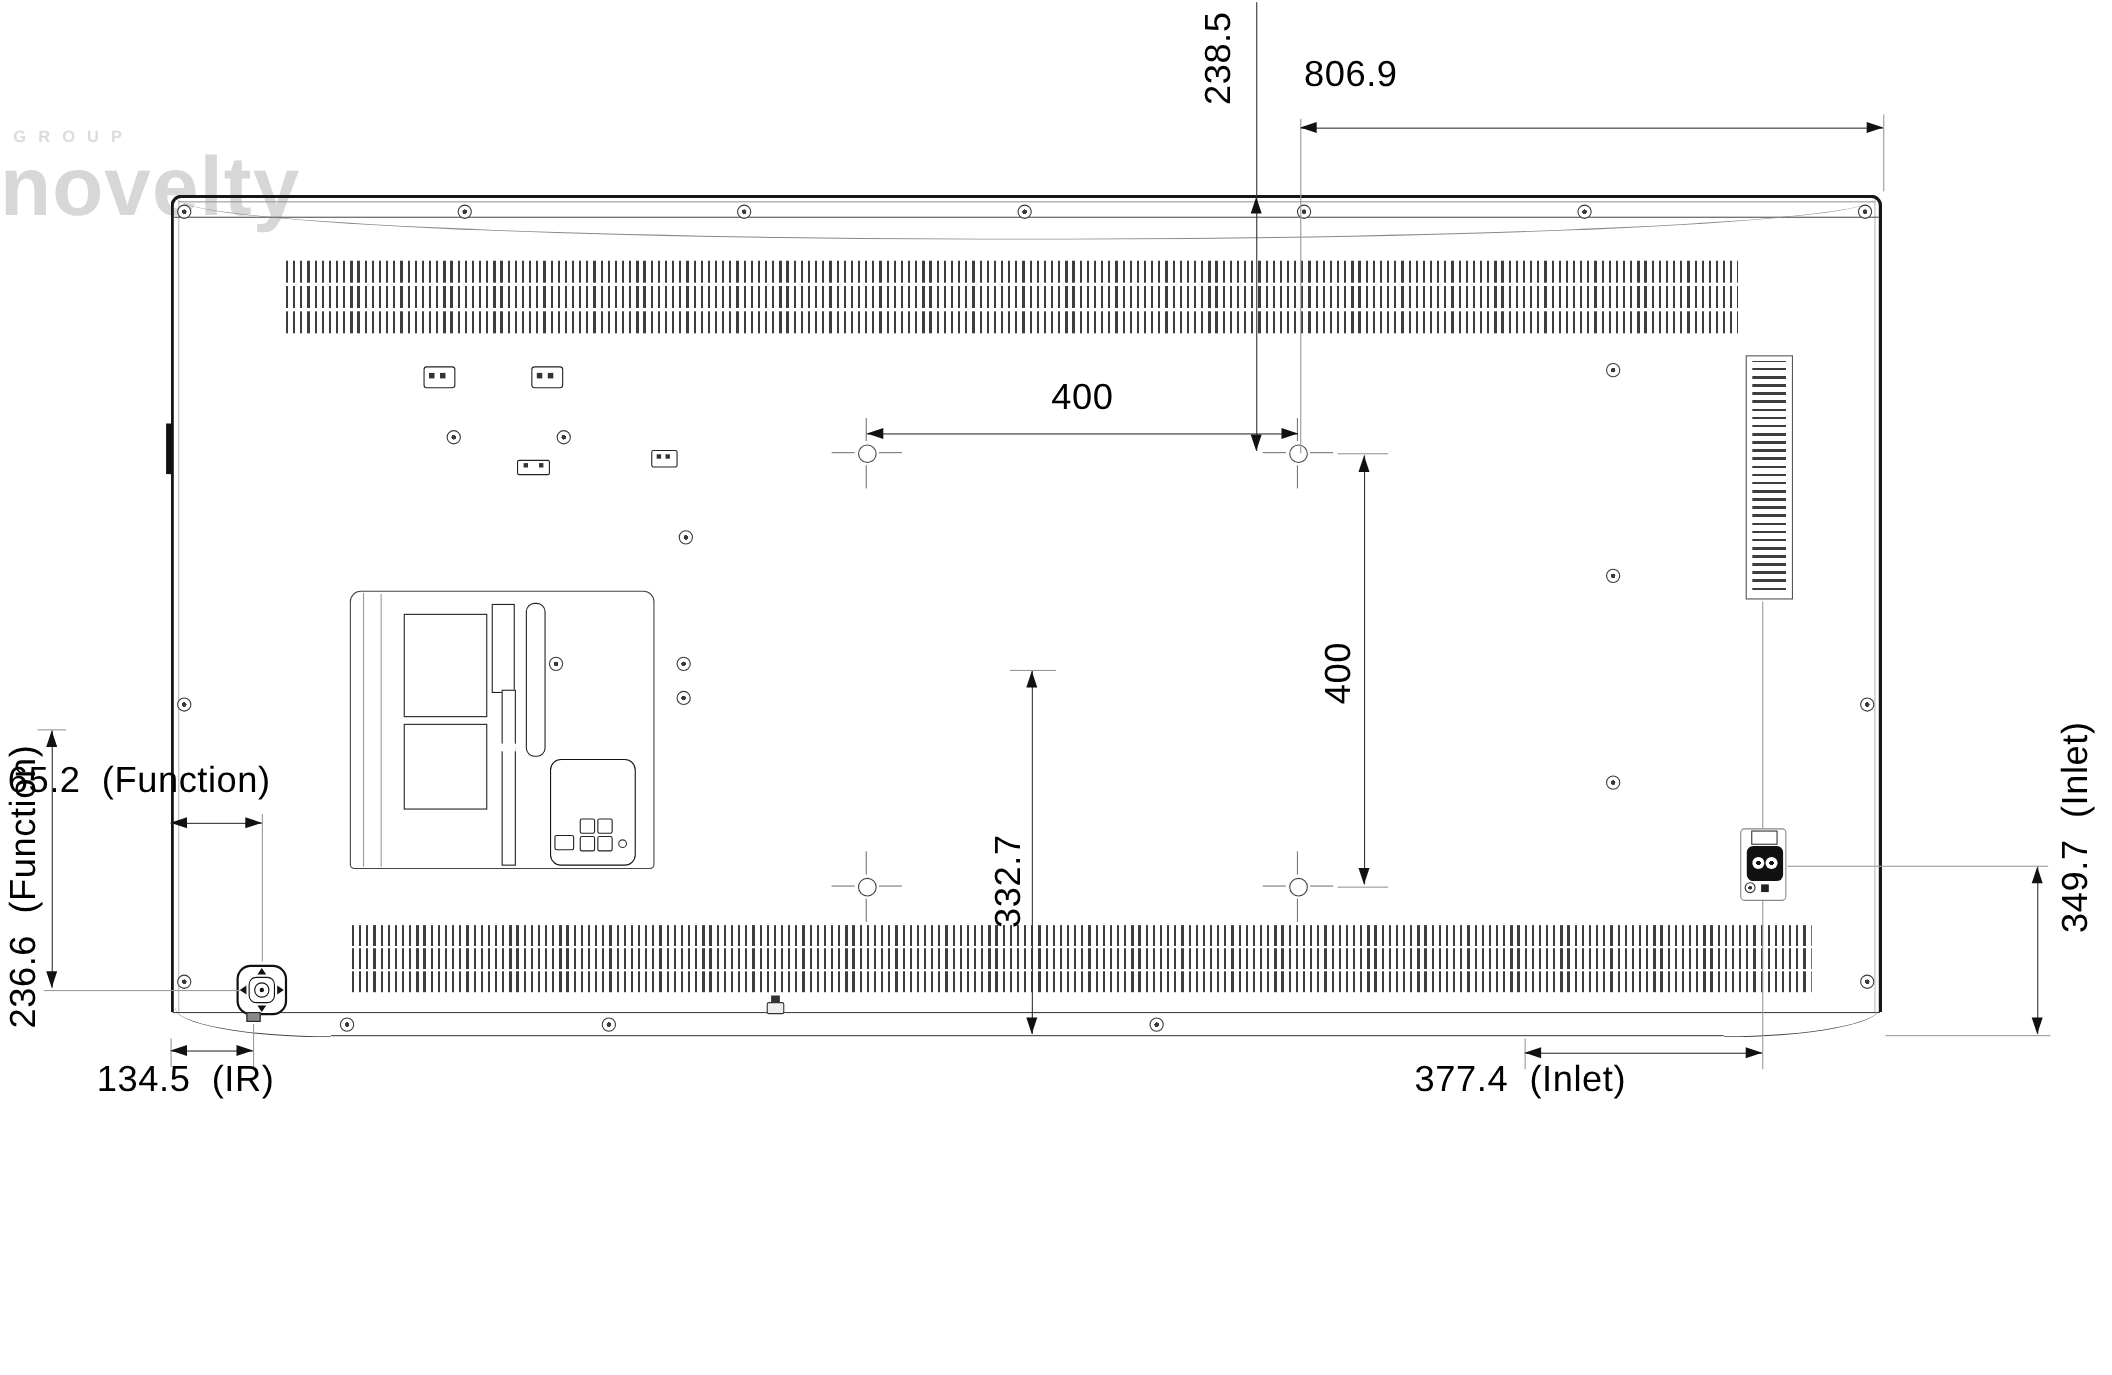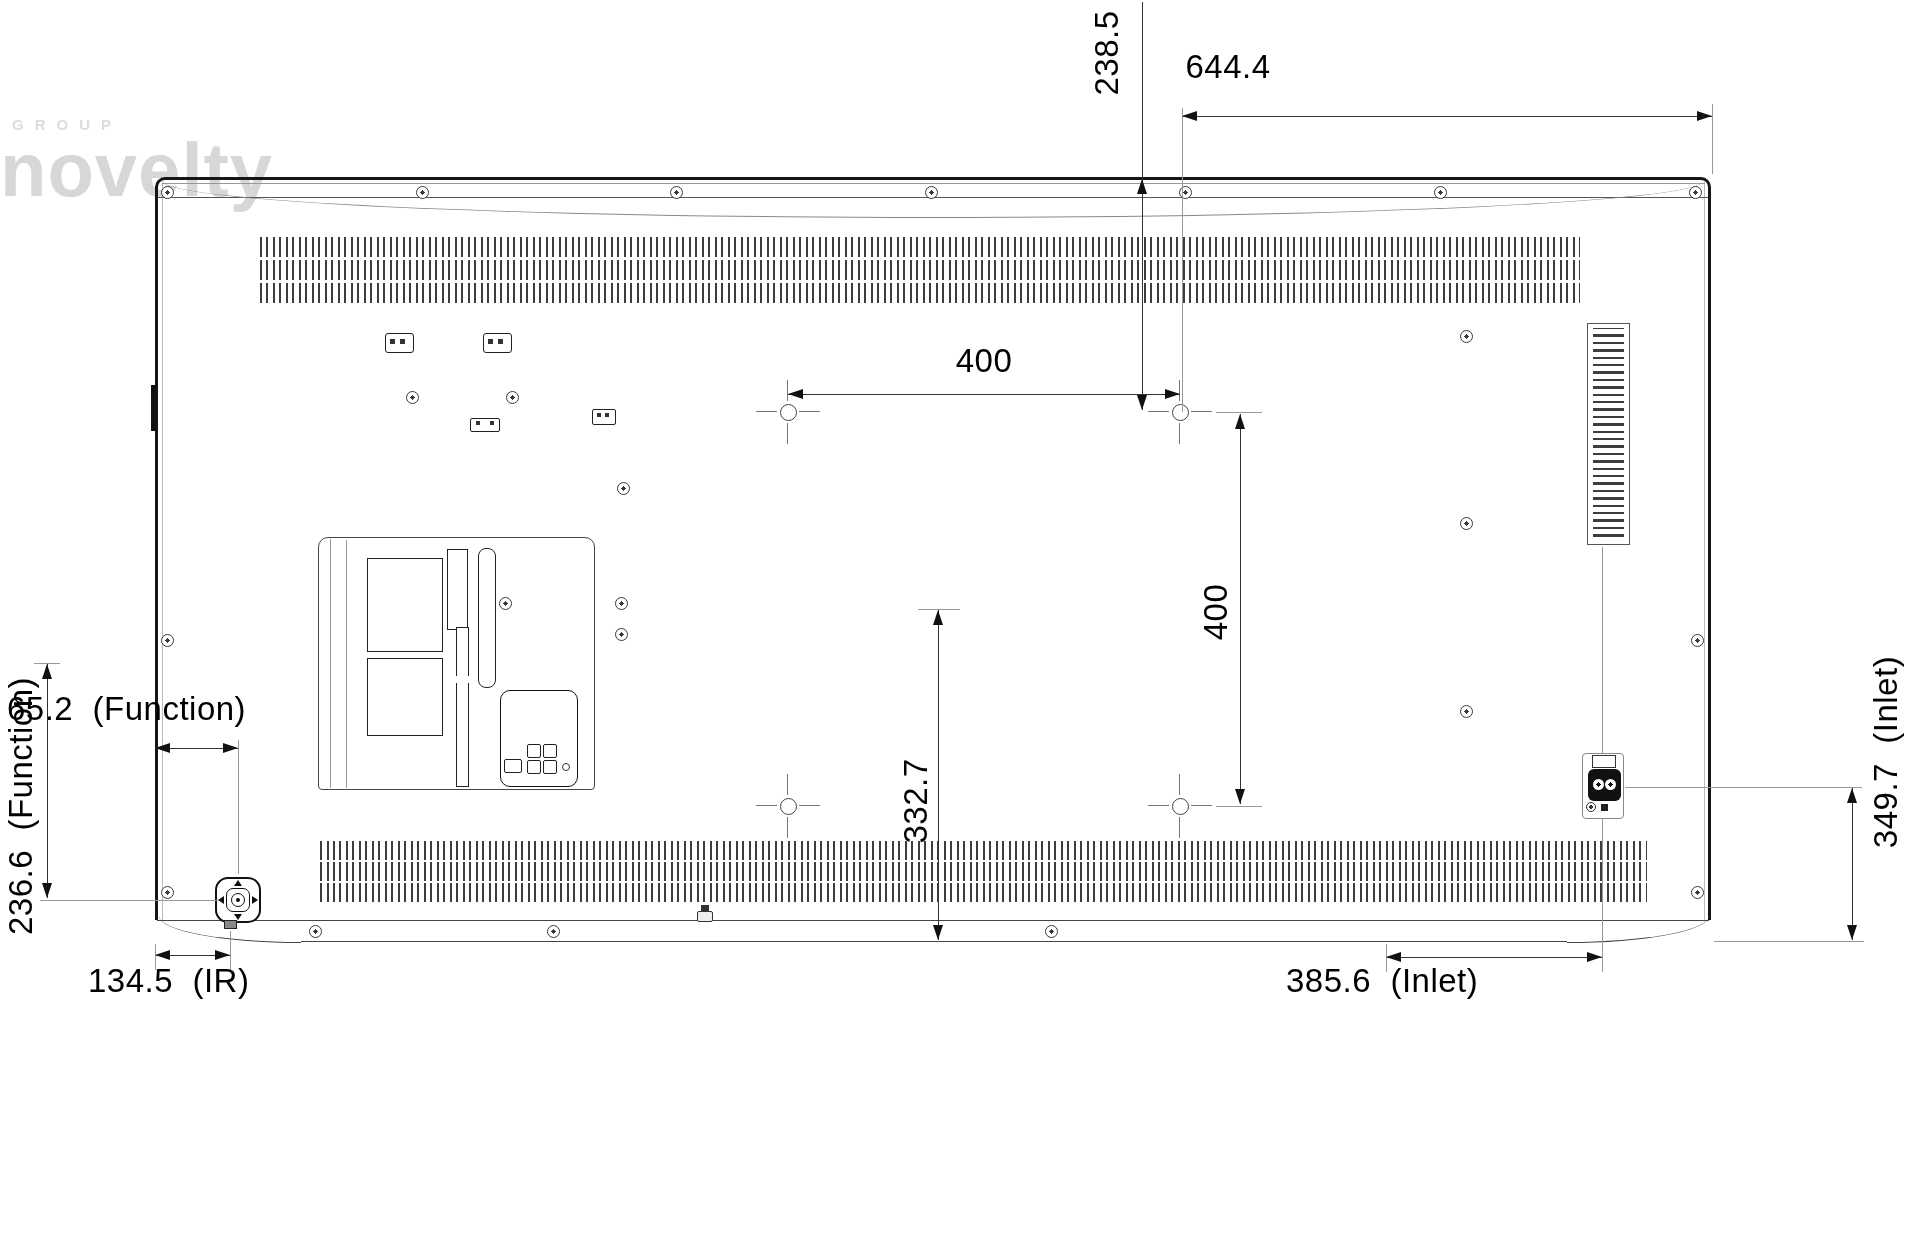--- a/index.html
+++ b/index.html
@@ -178,21 +178,21 @@
   <div class="vl" style="left:1142px;top:2px;height:408px;"></div>
   <div class="tri u" style="left:1137px;top:179px;"></div>
   <div class="tri d" style="left:1137px;top:395px;"></div>
   <div class="dim vdim" style="left:1107px;top:53px;">238.5</div>
 
   <div class="hl" style="left:1182px;top:116px;width:530px;"></div>
   <div class="vl faint" style="left:1182px;top:108px;height:304px;"></div>
   <div class="vl faint" style="left:1712px;top:104px;height:70px;"></div>
   <div class="tri l" style="left:1182px;top:111px;"></div>
   <div class="tri r" style="left:1697px;top:111px;"></div>
-  <div class="dim" style="left:1172px;top:48px;width:112px;text-align:center;">644.4</div>
+  <div class="dim" style="left:1172px;top:48px;width:112px;text-align:center;">806.9</div>
 
   <div class="hl" style="left:788px;top:394px;width:392px;"></div>
   <div class="tri l" style="left:788px;top:389px;"></div>
   <div class="tri r" style="left:1165px;top:389px;"></div>
   <div class="dim" style="left:934px;top:342px;width:100px;text-align:center;">400</div>
 
   <div class="vl" style="left:1240px;top:414px;height:390px;"></div>
   <div class="hl faint" style="left:1216px;top:412px;width:46px;"></div>
   <div class="hl faint" style="left:1216px;top:806px;width:46px;"></div>
   <div class="tri u" style="left:1235px;top:414px;"></div>
@@ -223,21 +223,21 @@
   <div class="hl faint" style="left:918px;top:609px;width:42px;"></div>
   <div class="tri u" style="left:933px;top:610px;"></div>
   <div class="tri d" style="left:933px;top:925px;"></div>
   <div class="dim vdim" style="left:916px;top:801px;">332.7</div>
 
   <div class="hl" style="left:1386px;top:957px;width:216px;"></div>
   <div class="vl faint" style="left:1386px;top:944px;height:28px;"></div>
   <div class="vl faint" style="left:1602px;top:818px;height:154px;"></div>
   <div class="tri l" style="left:1386px;top:952px;"></div>
   <div class="tri r" style="left:1587px;top:952px;"></div>
-  <div class="dim" style="left:1286px;top:962px;">385.6  (Inlet)</div>
+  <div class="dim" style="left:1286px;top:962px;">377.4  (Inlet)</div>
 
   <div class="hl faint" style="left:1625px;top:787px;width:237px;"></div>
   <div class="hl faint" style="left:1714px;top:941px;width:150px;"></div>
   <div class="vl" style="left:1852px;top:788px;height:152px;"></div>
   <div class="tri u" style="left:1847px;top:788px;"></div>
   <div class="tri d" style="left:1847px;top:925px;"></div>
   <div class="dim vdim" style="left:1886px;top:752px;">349.7  (Inlet)</div>
 
 </div>
 

